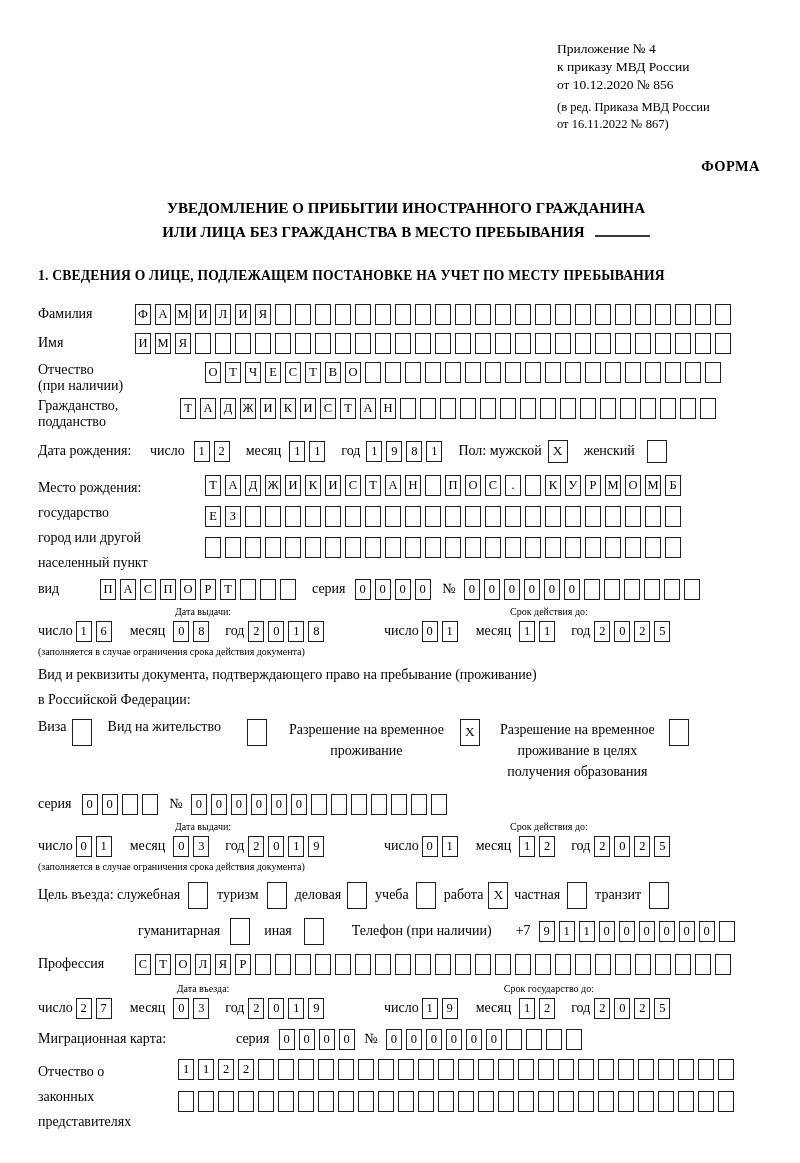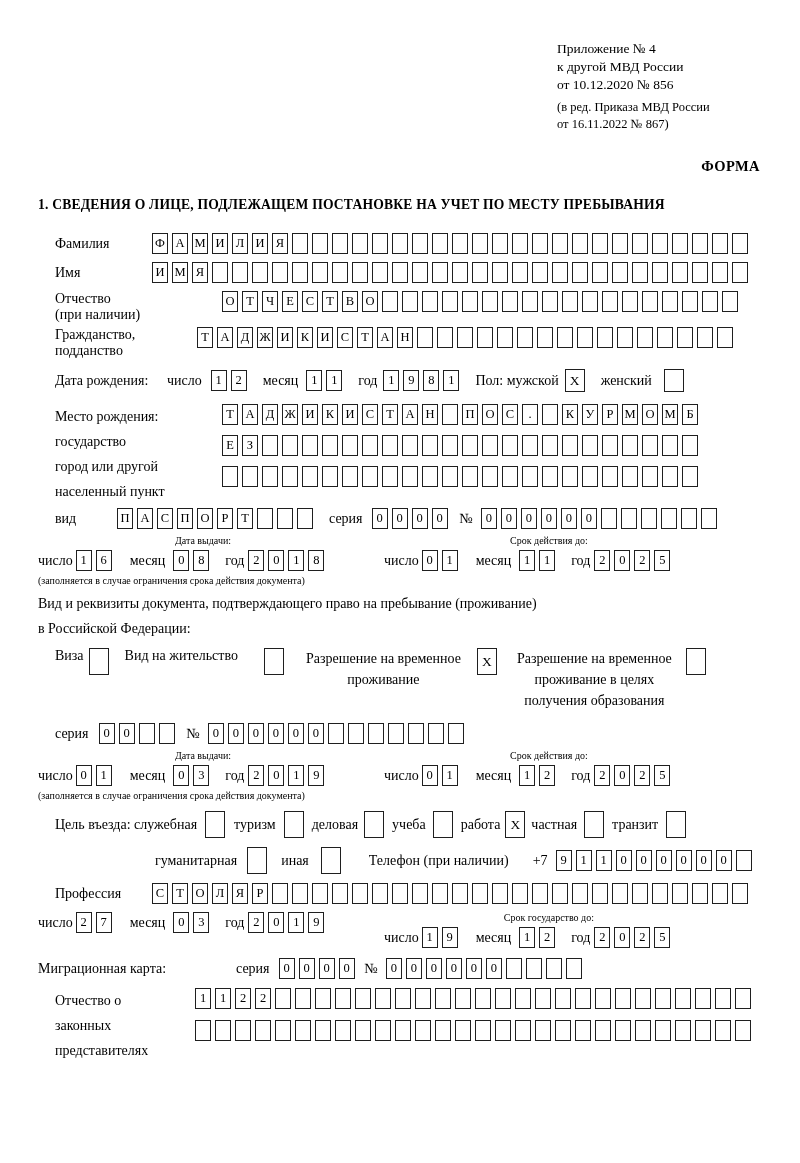--- a/index.html
+++ b/index.html
@@ -7,21 +7,21 @@
        font-family:"Liberation Serif","DejaVu Serif",serif;}
   .page{width:800px;height:1163px;box-sizing:border-box;padding:40px 26px 4px 38px;}
   .hdr{width:205px;margin-left:auto;margin-right:12px;font-size:13.5px;line-height:1.35;}
   .hdr2{font-size:12.5px;margin-top:4px;line-height:1.35;}
   .forma{text-align:right;margin:26px 14px 22px 0;font-size:14.5px;font-weight:bold;letter-spacing:.4px;}
   .title{text-align:center;font-weight:bold;font-size:15px;line-height:1.55;margin-bottom:24px;}
   .blank{display:inline-block;width:55px;border-bottom:2px solid #3a3a3a;margin-left:10px;}
   .sect{font-weight:bold;font-size:13.6px;margin-bottom:20px;letter-spacing:.2px;}
   .b{font-weight:bold;}
   .lab{font-size:14px;flex:0 0 auto;}
-  .frow{display:flex;align-items:center;margin-bottom:8px;white-space:nowrap;margin-left:17px;}
+  .frow{display:flex;align-items:center;margin-bottom:8px;white-space:nowrap;}
   .frow.top{align-items:flex-start;}
   .cells{display:flex;flex:0 0 auto;}
   .cell{width:16px;height:21px;border:1.6px solid #1f1f1f;margin-right:4px;display:flex;
         align-items:center;justify-content:center;font-size:12.5px;box-sizing:border-box;flex:0 0 auto;}
   .cb{width:20px;height:23px;border:1.6px solid #1f1f1f;display:inline-flex;align-items:center;
       justify-content:center;font-size:13.5px;box-sizing:border-box;flex:0 0 auto;}
   .cb.big{height:27px;}
   .stack{display:flex;flex-direction:column;gap:10px;}
   .lh div{line-height:25px;}
   .ctr{text-align:center;line-height:1.5;}
@@ -33,30 +33,34 @@
   .note{text-align:left;font-size:10px;margin:4px 2px 10px 0;}
   .txt{font-size:14px;margin-bottom:9px;}
 </style>
 </head>
 <body>
 
 <div class="page">
 
   <div class="hdr">
     <div>Приложение № 4</div>
-    <div>к другой МВД России</div>
+    <div>к приказу МВД России</div>
     <div>от 10.12.2020 № 856</div>
     <div class="hdr2">
       <div>(в ред. Приказа МВД России</div>
       <div>от 16.11.2022 № 867)</div>
     </div>
   </div>
 
   <div class="forma">ФОРМА</div>
 
+  <div class="title">
+    <div>УВЕДОМЛЕНИЕ О ПРИБЫТИИ ИНОСТРАННОГО ГРАЖДАНИНА</div>
+    <div><span>ИЛИ ЛИЦА БЕЗ ГРАЖДАНСТВА В МЕСТО ПРЕБЫВАНИЯ</span><span class="blank"></span></div>
+  </div>
 
   <div class="sect">1. СВЕДЕНИЯ О ЛИЦЕ, ПОДЛЕЖАЩЕМ ПОСТАНОВКЕ НА УЧЕТ ПО МЕСТУ ПРЕБЫВАНИЯ</div>
 
   <div class="frow">
     <span class="lab" style="width:97px">Фамилия</span>
     <span class="cells">
         <span class="cell">Ф</span>
         <span class="cell">А</span>
         <span class="cell">М</span>
         <span class="cell">И</span>
@@ -561,20 +565,21 @@
         <span class="cell"></span>
         <span class="cell"></span>
         <span class="cell"></span>
         <span class="cell"></span>
         <span class="cell"></span>
       </span>
   </div>
 
   <div class="dates">
     <div class="dhalf">
+      <div class="dhead">Дата въезда:</div>
       <div class="drow">
         <span class="lab" style="margin-right:3px">число</span>
         <span class="cells">
             <span class="cell">2</span>
             <span class="cell">7</span>
           </span>
         <span class="lab" style="margin:0 8px 0 14px">месяц</span>
         <span class="cells">
             <span class="cell">0</span>
             <span class="cell">3</span>

